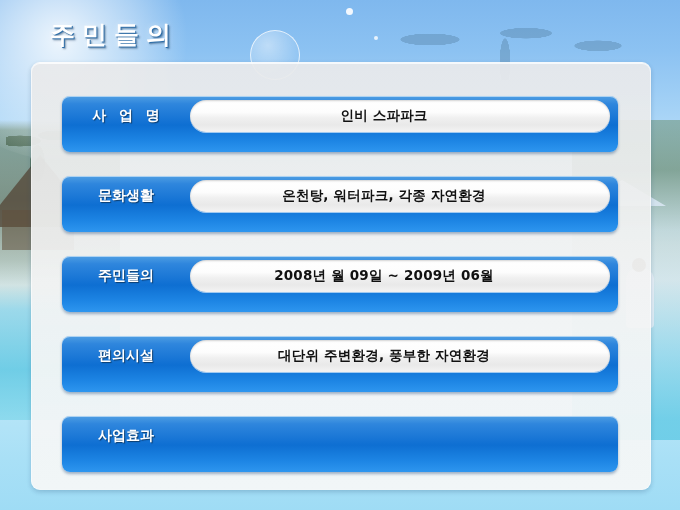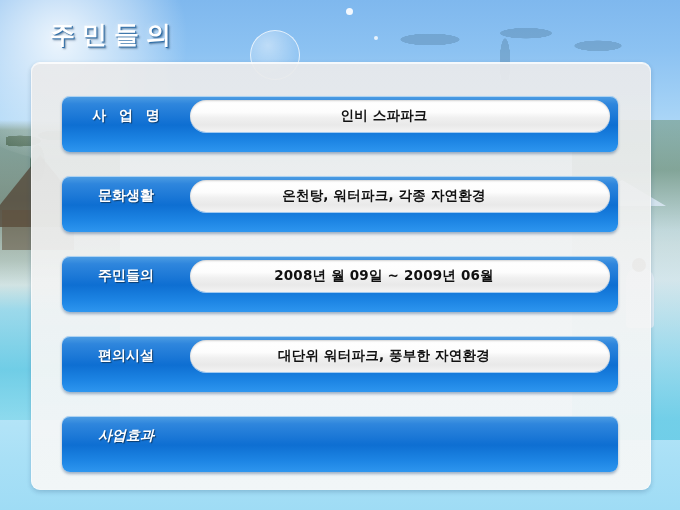--- a/index.html
+++ b/index.html
@@ -235,21 +235,21 @@
     background: linear-gradient(to bottom,
         #4f9fe3 0%,
         #2f86dd 14%,
         #1372d4 46%,
         #0e6fd2 52%,
         #1d85e4 80%,
         #2e96ef 100%);
     box-shadow: 0 2px 3px rgba(30,70,120,0.40),
                 inset 0 1px 0 rgba(255,255,255,0.55);
   }
-  .row:last-child { margin-bottom: 0; font-style: italic; }
+  .row:last-child { margin-bottom: 0; }
 
   .row-label {
     position: absolute;
     left: 0;
     top: 0;
     width: 128px;
     height: 40px;
     display: flex;
     align-items: center;
     justify-content: center;
@@ -340,21 +340,21 @@
       <div class="row-label">주민들의</div>
       <div class="row-value">
         <span>2008년 월 09일 ~ 2009년 06월</span>
       </div>
     </div>
 
 
     <div class="row">
       <div class="row-label">편의시설</div>
       <div class="row-value">
-        <span>대단위 워터파크, 풍부한 자연환경</span>
+        <span>대단위 주변환경, 풍부한 자연환경</span>
       </div>
     </div>
 
     <div class="row">
       <div class="row-label">사업효과</div>
     </div>
 
   </div>
 </div>
 

